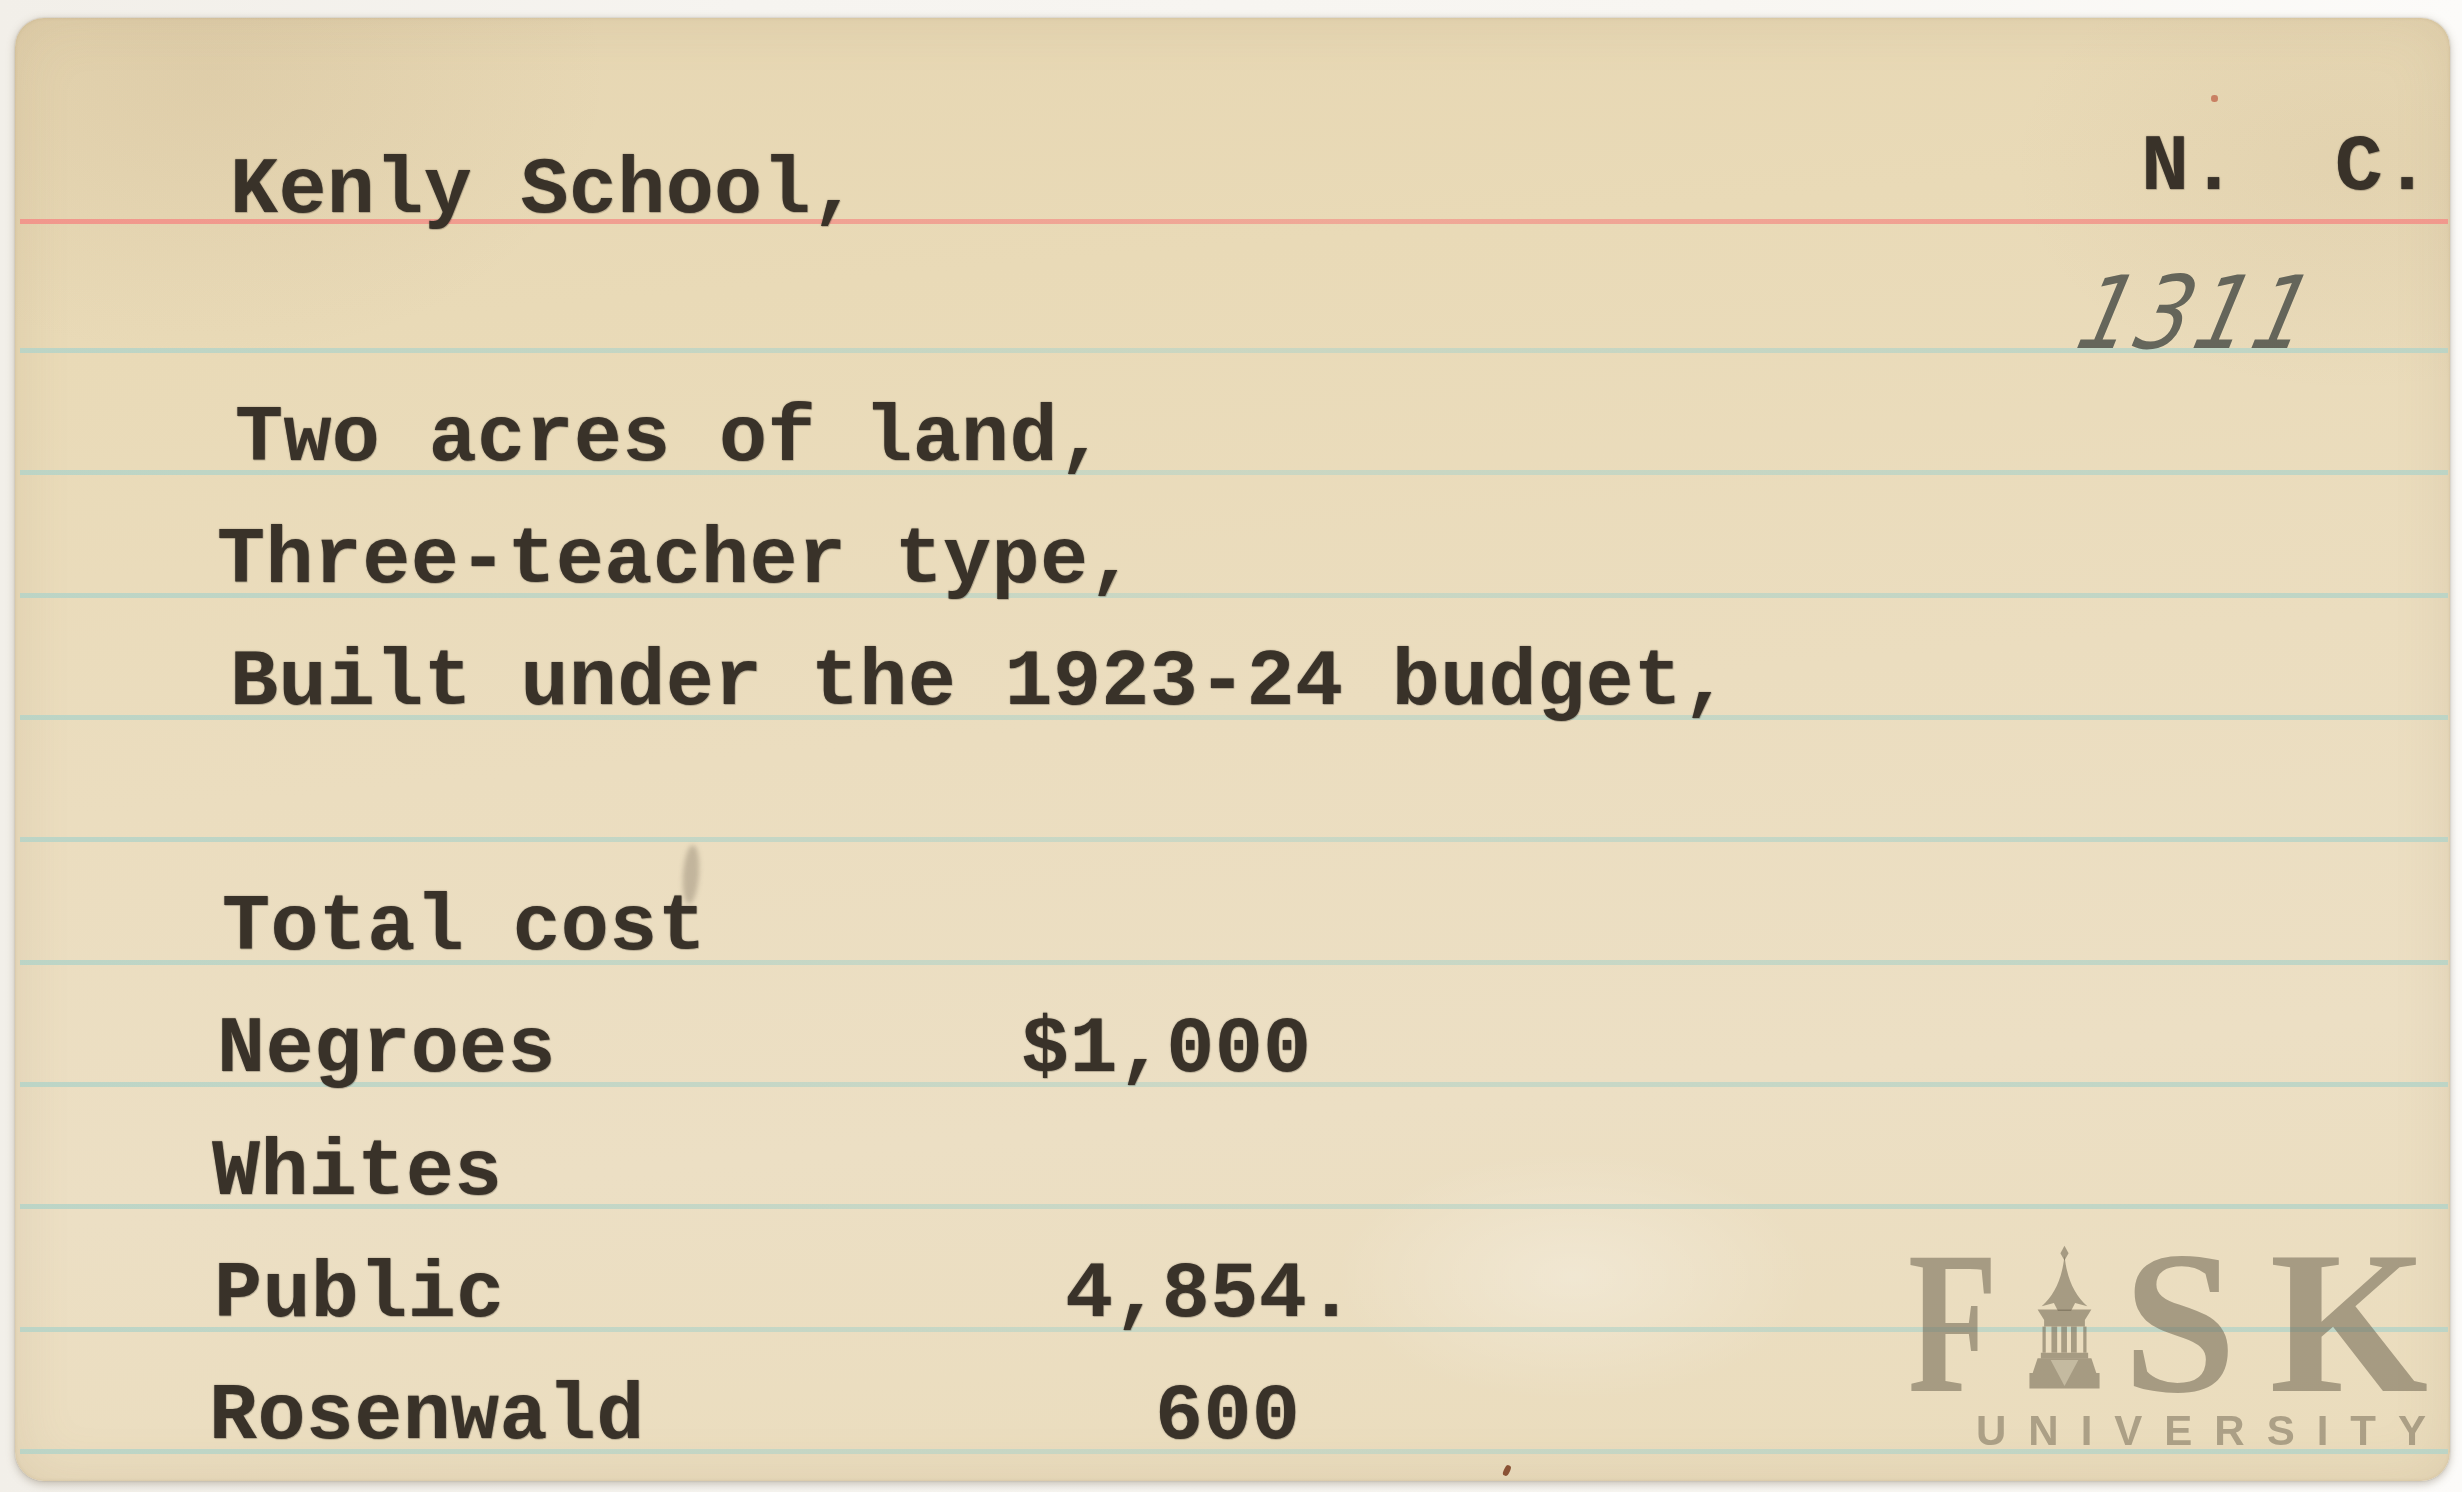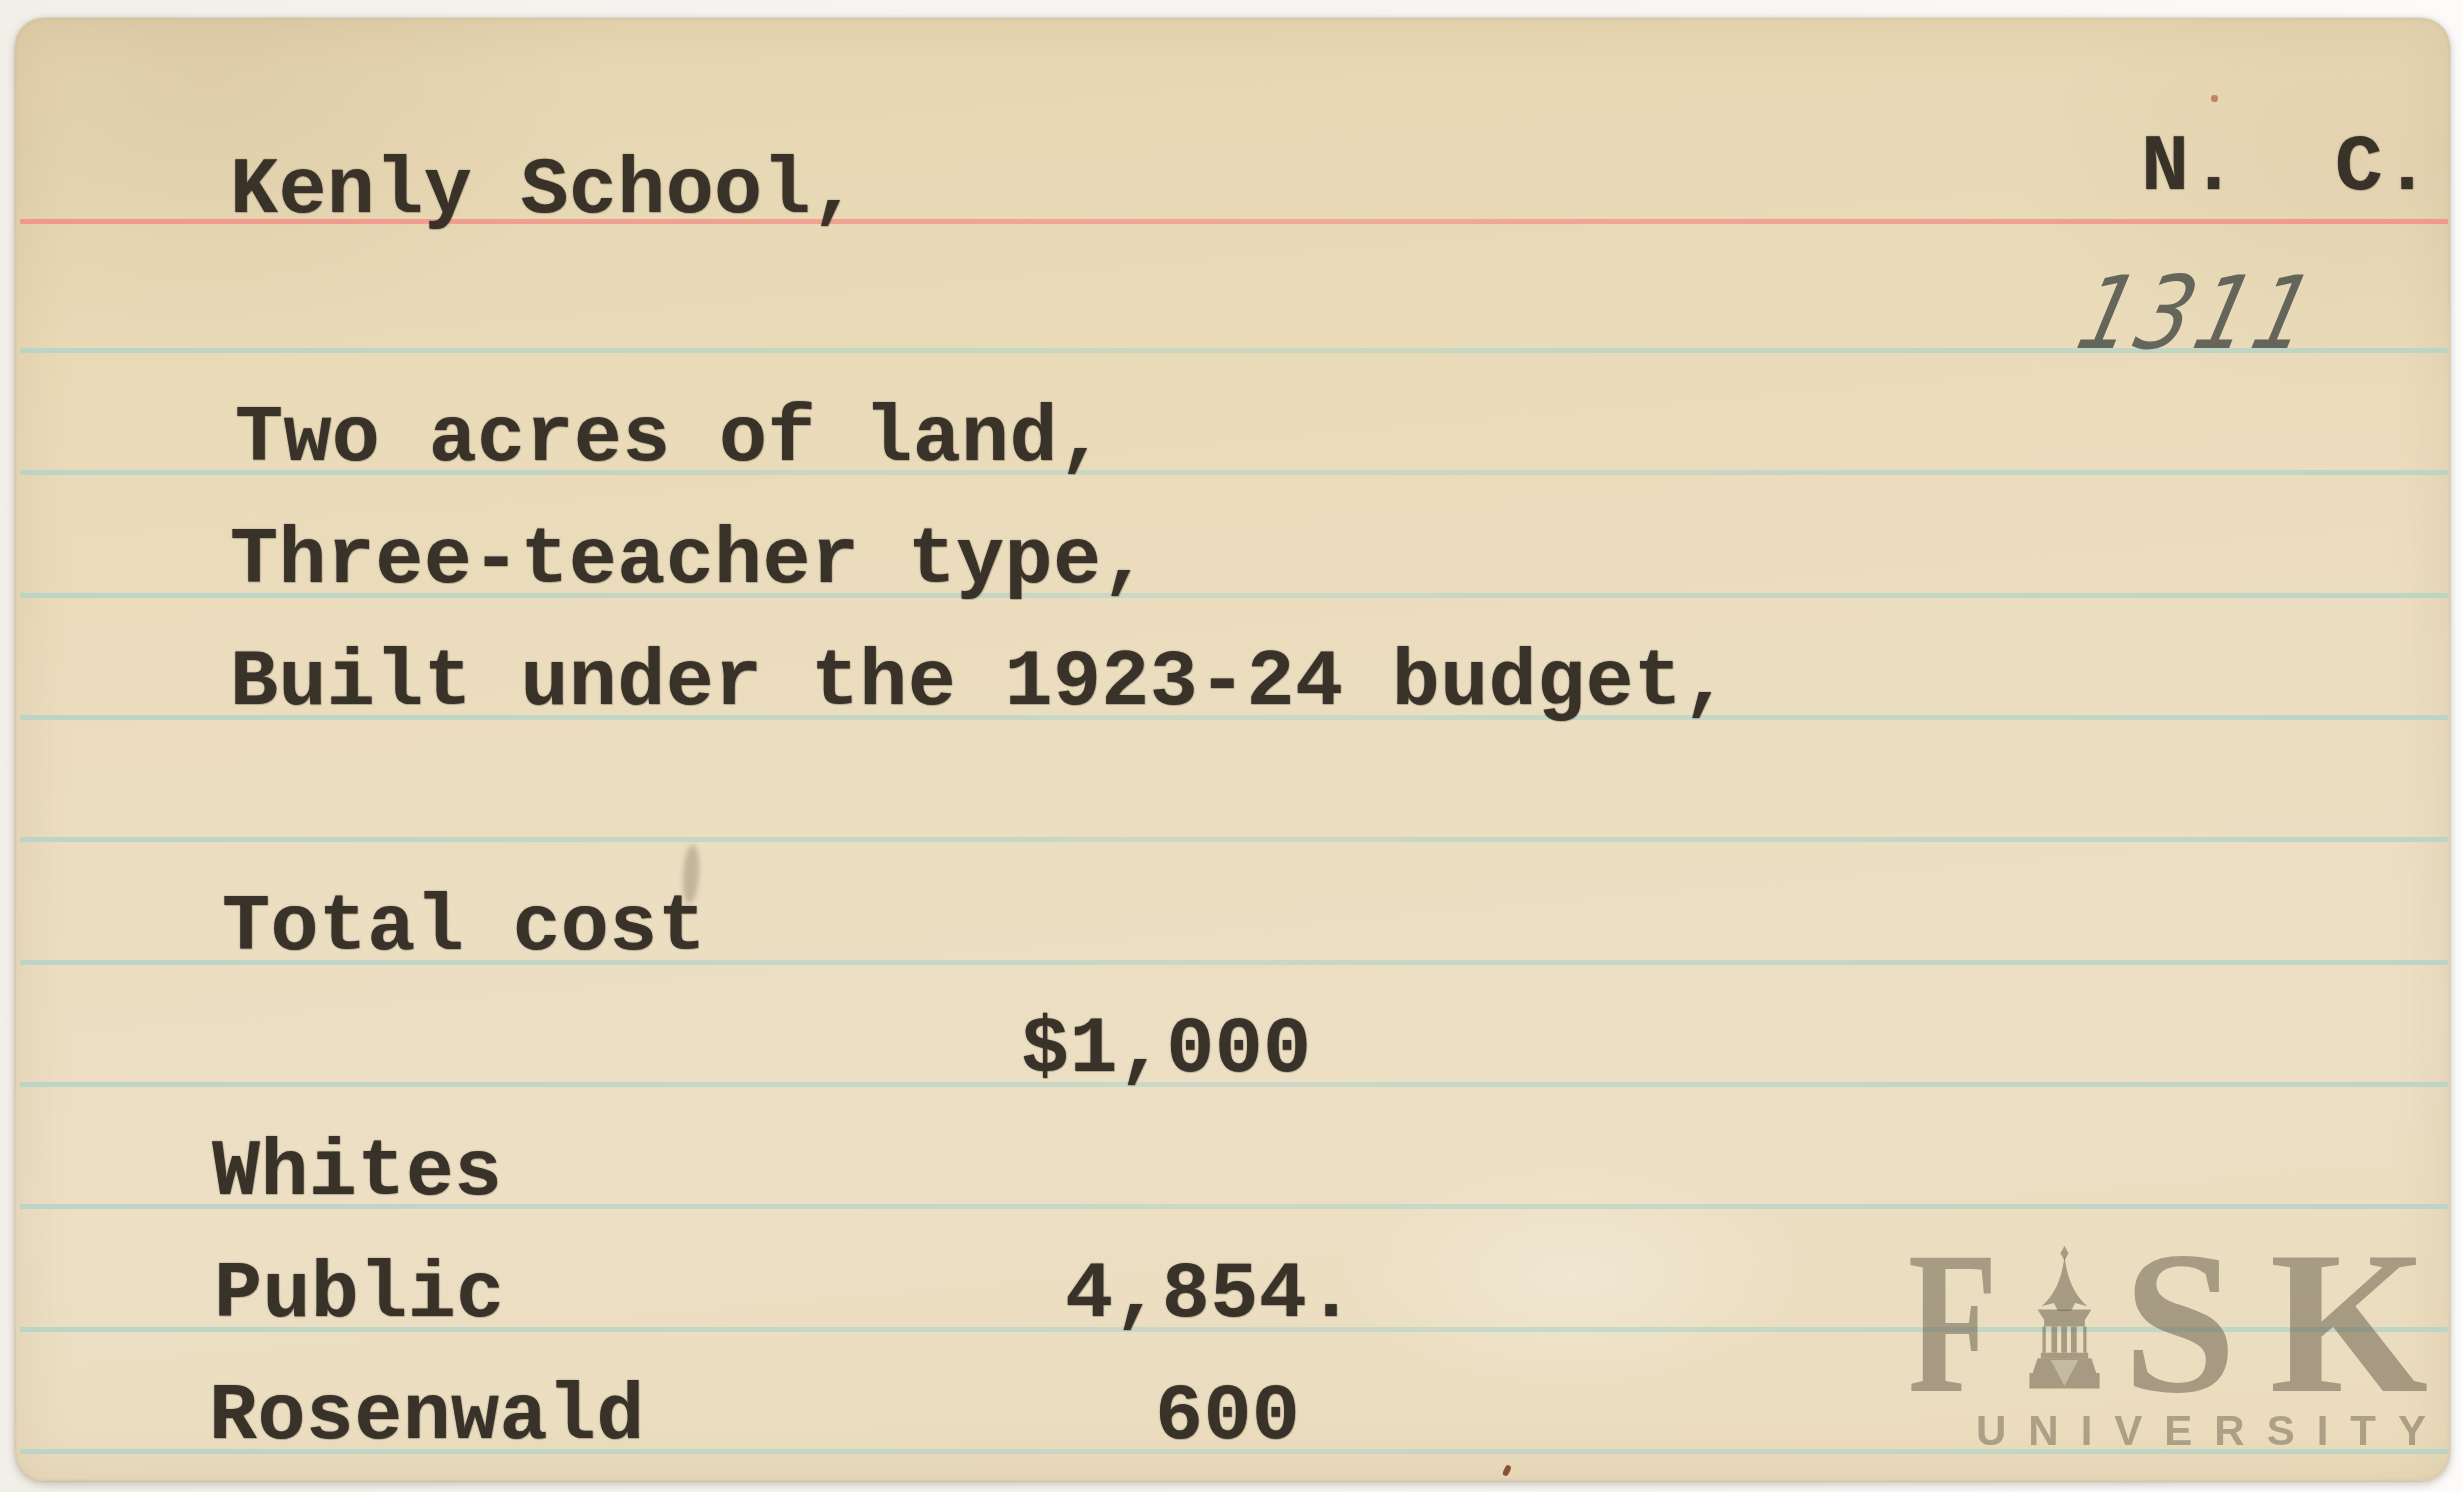--- a/index.html
+++ b/index.html
@@ -31,21 +31,21 @@
   .bl9{top:1327px;} .bl10{top:1449px;}
   .row{
     position:absolute;
     font:700 80px/1 "Liberation Mono","DejaVu Sans Mono",monospace;
     color:#393229;white-space:pre;letter-spacing:0.4px;
     text-shadow:0 0 1.6px rgba(57,50,41,0.55),0.8px 0.8px 0 rgba(57,50,41,0.18);
   }
   .r0{left:230px;top:151px;}
   .r1{left:230px;top:276px;}
   .r2{left:235px;top:399px;}
-  .r3{left:230px;top:521px;}
+  .r3{left:217px;top:521px;}
   .r4{left:230px;top:643px;text-align:center;}
   .r5{left:227px;top:766px;}
   .r6{left:222px;top:888px;}
   .r7{left:217px;top:1010px;}
   .r8{left:212px;top:1133px;}
   .r9{left:214px;top:1255px;}
   .r10{left:209px;top:1377px;}
   .v6{left:1442px;top:888px;}
   .v7{left:1021px;top:1010px;}
   .v9{left:1065px;top:1255px;}
@@ -102,20 +102,21 @@
   <div class="penciled">1311</div>
 
   <div class="row r0">Kenly School,</div>
   <div class="row r2">Two acres of land,</div>
   <div class="row r3">Three-teacher type,</div>
   <div class="row r4">Built under the 1923-24 budget,</div>
 
 
   <div class="row r6">Total cost</div>
 
+  <div class="row r7">Negroes</div>
   <div class="row v7">$1,000</div>
 
   <div class="row r9">Public</div>
 
   <div class="row r8">Whites</div>
   <div class="row v9">4,854.</div>
 
   <div class="row r10">Rosenwald</div>
   <div class="row v10">600</div>
 

